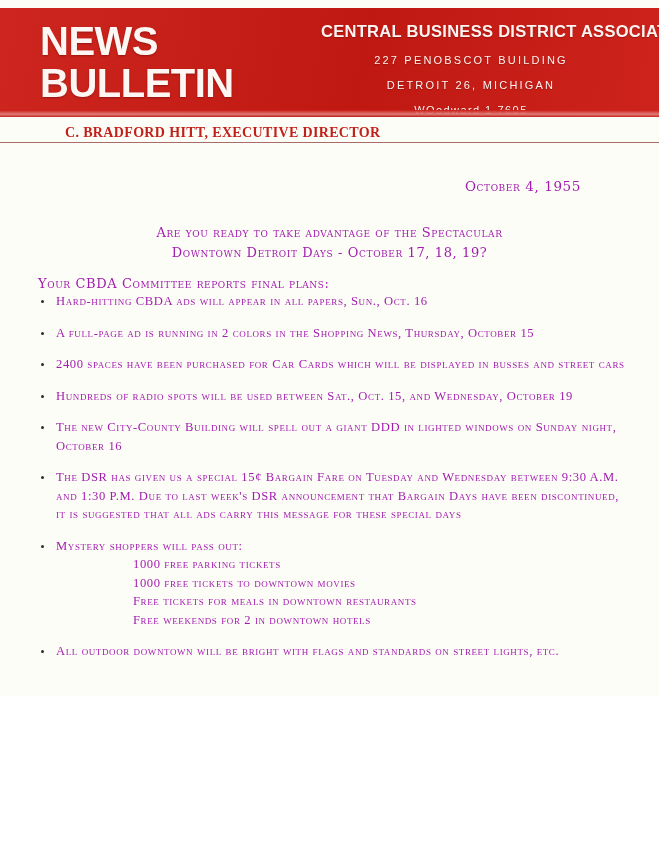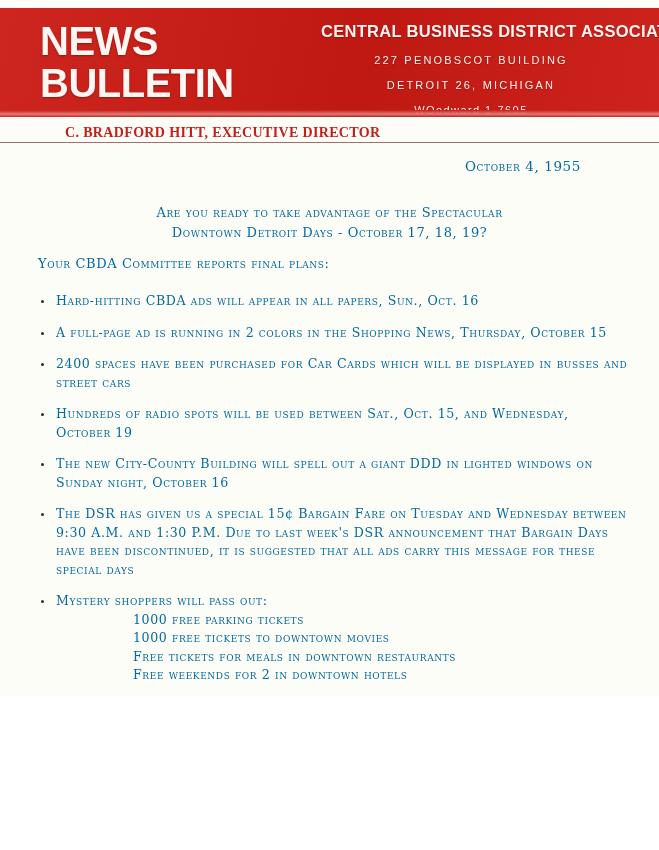--- a/index.html
+++ b/index.html
@@ -97,23 +97,24 @@
     top: 142px;
     width: 659px;
     height: 1px;
     background: #8e3b39;
     opacity: 0.75;
   }
 
   
   .typed {
     font-family: "DejaVu Serif", "Liberation Serif", serif;
-    color: #0369a1;
+    color: #a21caf;
     font-variant: small-caps;
     letter-spacing: 0.6px;
+    margin-top: 20px;
   }
   .date-line {
     position: absolute;
     right: 78px;
     top: 158px;
     font-size: 13.5px;
   }
   .intro {
     position: absolute;
     left: 0;
@@ -126,22 +127,23 @@
   .lead {
     position: absolute;
     left: 38px;
     top: 256px;
     font-size: 13px;
   }
 
   .bullets {
     position: absolute;
     left: 38px;
-    top: 292px;
+    top: 272px;
     width: 590px;
+    font-family: Liberation Serif, serif;
   }
   .bullet {
     position: relative;
     padding-left: 18px;
     margin-bottom: 13px;
     font-size: 12.6px;
     line-height: 18.5px;
   }
   .bullet .dot {
     position: absolute;

